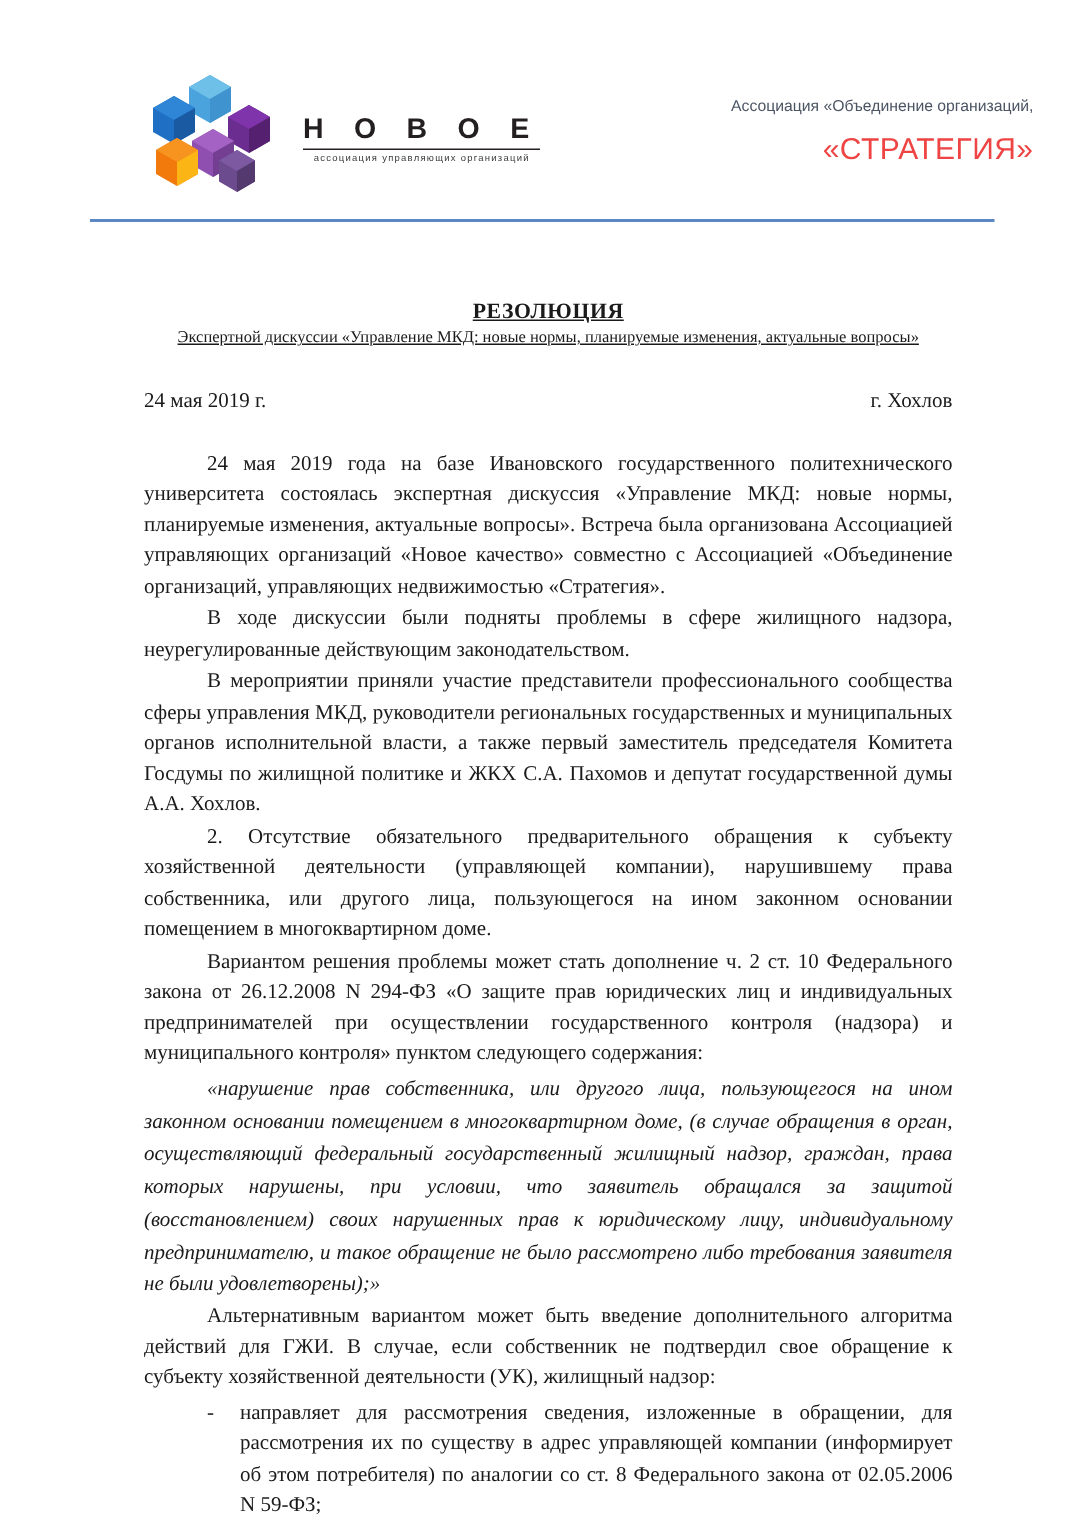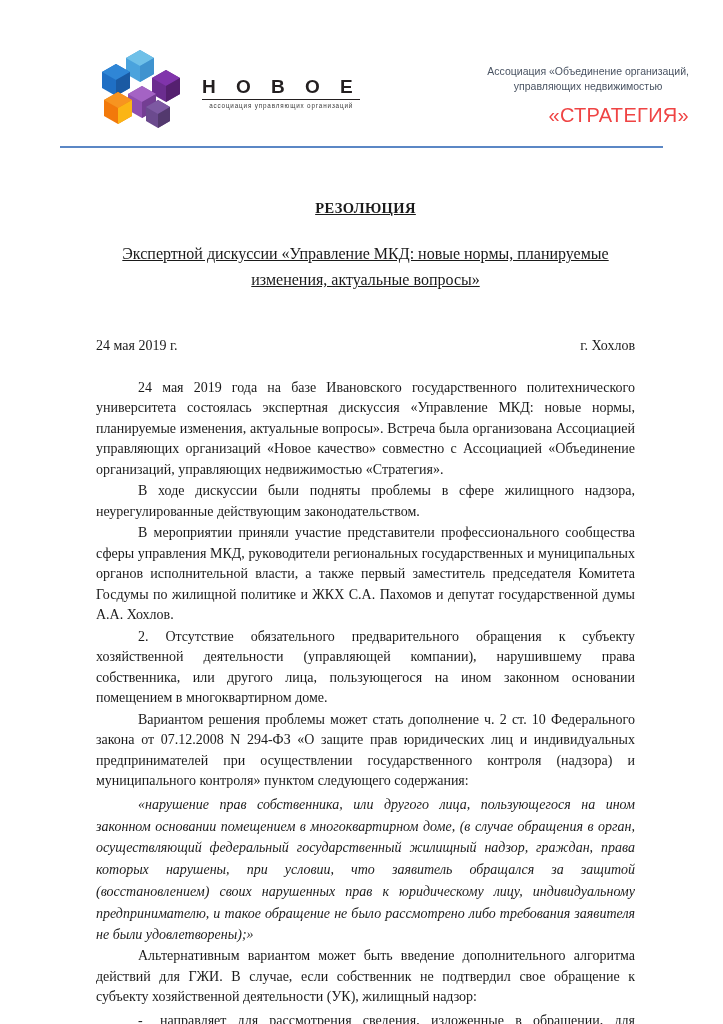--- a/index.html
+++ b/index.html
@@ -93,21 +93,20 @@
   .partner-block {
     text-align: right;
     padding-top: 16px;
     max-width: 260px;
   }
   .partner-line {
     font-family: "Liberation Sans", sans-serif;
     font-size: 10.5px;
     color: #4a5463;
     line-height: 1.45;
-    text-align: center;
   }
   .partner-name {
     font-family: "Liberation Sans", sans-serif;
     font-size: 20px;
     color: #ef4444;
     margin-top: 10px;
     letter-spacing: 0.3px;
   }
 
   .header-divider {
@@ -129,31 +128,31 @@
     text-align: center;
     margin-top: 52px;
     text-decoration: underline;
   }
   .doc-title {
     font-size: 14.5px;
     font-weight: 700;
     letter-spacing: 0.4px;
   }
   .doc-subtitle {
-    font-size: 16px;
+    font-size: 11px;
     line-height: 1.62;
-    margin-top: 24px;
+    margin-top: 0;
     padding: 0 4px;
   }
 
   .meta-row {
     display: flex;
     justify-content: space-between;
     align-items: baseline;
-    margin-top: 45px;
+    margin-top: 25px;
     font-size: 14px;
   }
 
   .body-text {
     margin-top: 24px;
   }
   p.para {
     margin: 0 0 0 0;
     font-size: 14px;
     line-height: 1.465;
@@ -242,21 +241,20 @@
         </div>
         <div class="logo-word">
           <div class="logo-line1">Н О В О Е</div>
           <div class="logo-rule"></div>
           <div class="logo-tagline">ассоциация управляющих организаций</div>
         </div>
       </div>
 
       <div class="partner-block">
         <div class="partner-line">Ассоциация «Объединение организаций,</div>
-        <div class="partner-line">управляющих недвижимостью</div>
         <div class="partner-name">«СТРАТЕГИЯ»</div>
       </div>
 
     </div>
     <div class="header-divider"></div>
   </div>
 
   <div class="doc">
 
     <div class="title-block">
@@ -267,21 +265,21 @@
     <div class="meta-row">
       <div>24 мая 2019 г.</div>
       <div>г. Хохлов</div>
     </div>
 
     <div class="body-text">
       <p class="para">24 мая 2019 года на базе Ивановского государственного политехнического университета состоялась экспертная дискуссия «Управление МКД: новые нормы, планируемые изменения, актуальные вопросы». Встреча была организована Ассоциацией управляющих организаций «Новое качество» совместно с Ассоциацией «Объединение организаций, управляющих недвижимостью «Стратегия».</p>
       <p class="para">В ходе дискуссии были подняты проблемы в сфере жилищного надзора, неурегулированные действующим законодательством.</p>
       <p class="para">В мероприятии приняли участие представители профессионального сообщества сферы управления МКД, руководители региональных государственных и муниципальных органов исполнительной власти, а также первый заместитель председателя Комитета Госдумы по жилищной политике и ЖКХ С.А. Пахомов и депутат государственной думы А.А. Хохлов.</p>
       <p class="para">2. Отсутствие обязательного предварительного обращения к субъекту хозяйственной деятельности (управляющей компании), нарушившему права собственника, или другого лица, пользующегося на ином законном основании помещением в многоквартирном доме.</p>
-      <p class="para">Вариантом решения проблемы может стать дополнение ч. 2 ст. 10 Федерального закона от 07.12.2008 N 294-ФЗ «О защите прав юридических лиц и индивидуальных предпринимателей при осуществлении государственного контроля (надзора) и муниципального контроля» пунктом следующего содержания:</p>
+      <p class="para">Вариантом решения проблемы может стать дополнение ч. 2 ст. 10 Федерального закона от 26.12.2008 N 294-ФЗ «О защите прав юридических лиц и индивидуальных предпринимателей при осуществлении государственного контроля (надзора) и муниципального контроля» пунктом следующего содержания:</p>
 
       <p class="quote">«нарушение прав собственника, или другого лица, пользующегося на ином законном основании помещением в многоквартирном доме, (в случае обращения в орган, осуществляющий федеральный государственный жилищный надзор, граждан, права которых нарушены, при условии, что заявитель обращался за защитой (восстановлением) своих нарушенных прав к юридическому лицу, индивидуальному предпринимателю, и такое обращение не было рассмотрено либо требования заявителя не были удовлетворены);»</p>
 
       <p class="para">Альтернативным вариантом может быть введение дополнительного алгоритма действий для ГЖИ. В случае, если собственник не подтвердил свое обращение к субъекту хозяйственной деятельности (УК), жилищный надзор:</p>
 
       <ul class="dash-list">
         <li>
           <span class="dash">-</span>
           <span>направляет для рассмотрения сведения, изложенные в обращении, для рассмотрения их по существу в адрес управляющей компании (информирует об этом потребителя) по аналогии со ст. 8 Федерального закона от 02.05.2006 N 59-ФЗ;</span>
         </li>

